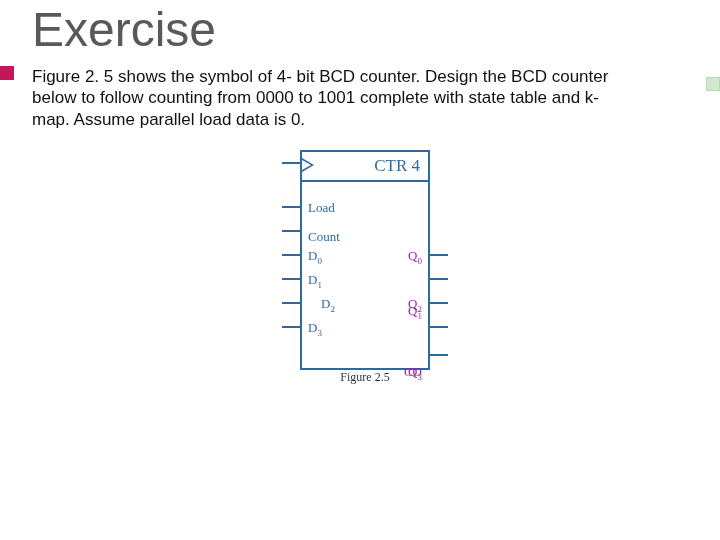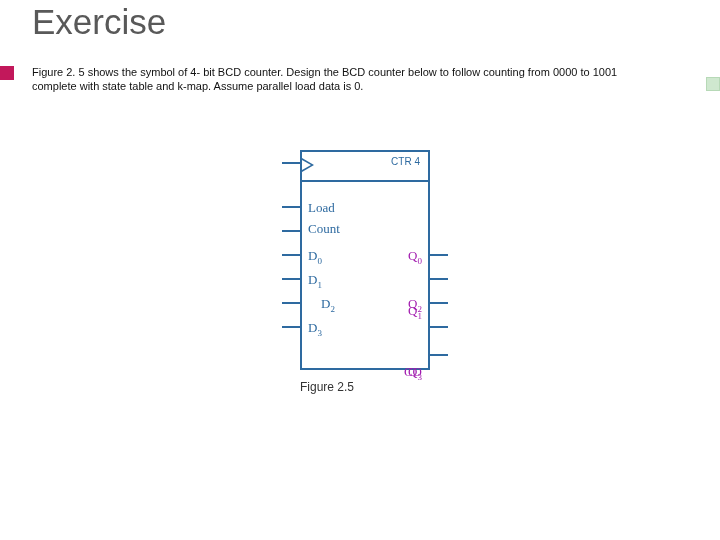--- a/index.html
+++ b/index.html
@@ -10,31 +10,31 @@
     background: #ffffff;
     font-family: Arial, Helvetica, sans-serif;
     color: #222222;
     overflow: hidden;
     position: relative;
   }
   .title {
     position: absolute;
     left: 32px;
     top: 2px;
-    font-size: 35px;
+    font-size: 48px;
     font-weight: 400;
     color: #595959;
     letter-spacing: 0px;
   }
   .body-text {
     position: absolute;
     left: 32px;
     top: 66px;
     width: 600px;
-    font-size: 11px;
+    font-size: 17px;
     line-height: 1.25;
     color: #111111;
   }
   .marker-left {
     position: absolute;
     left: 0;
     top: 66px;
     width: 14px;
     height: 14px;
     background: #c2185b;
@@ -61,23 +61,23 @@
     height: 220px;
     margin-left: 40px;
     border: 2px solid #2e6aa0;
     box-sizing: border-box;
     background: #ffffff;
   }
   .ctr-label {
     position: absolute;
     top: 4px;
     right: 8px;
-    font-size: 10px;
+    font-size: 17px;
     color: #2e6aa0;
-    font-family: Liberation Sans, sans-serif;
+    font-family: Liberation Serif, serif;
   }
   .divider {
     position: absolute;
     top: 28px;
     left: 0;
     width: 100%;
     height: 0;
     border-top: 2px solid #2e6aa0;
   }
   .pin-tri {
@@ -119,26 +119,26 @@
     right: 6px;
     font-size: 13px;
     color: #a21caf;
     font-family: "Times New Roman", serif;
   }
   .sub {
     font-size: 9px;
     vertical-align: sub;
   }
   .caption {
-    margin-top: 10px;
+    text-align: center;
     margin-left: 40px;
     width: 130px;
     font-size: 12px;
     color: #333333;
-    font-family: Liberation Sans, sans-serif;
+    font-family: Liberation Serif, serif;
   }
 </style>
 </head>
 <body>
 
 <div class="title">Exercise</div>
 
 <div class="marker-left"></div>
 <div class="marker-right"></div>
 
@@ -159,21 +159,21 @@
   <div class="lead" style="left:170px; top:152px;"></div>
   <div class="lead" style="left:170px; top:176px;"></div>
   <div class="lead" style="left:170px; top:204px;"></div>
 
   <div class="fig-box">
     <div class="ctr-label">CTR 4</div>
     <div class="divider"></div>
     <div class="pin-tri"></div>
 
     <div class="sig-left" style="top:48px;text-align:right;">Load</div>
-    <div class="sig-left" style="top:69px;">Count</div>
+    <div class="sig-left" style="top:77px;">Count</div>
     <div class="sig-left" style="top:96px;">D<span class="sub">0</span></div>
     <div class="sig-left" style="top:120px;">D<span class="sub">1</span></div>
     <div class="sig-left" style="top:144px;margin-left:13px;">D<span class="sub">2</span></div>
     <div class="sig-left" style="top:168px;">D<span class="sub">3</span></div>
 
     <div class="sig-right" style="top:96px;">Q<span class="sub">0</span></div>
     <div class="sig-right" style="top:120px;margin-top:31px;">Q<span class="sub">1</span></div>
     <div class="sig-right" style="top:144px;">Q<span class="sub">2</span></div>
     <div class="sig-right" style="top:168px;margin-top:44px;">Q<span class="sub">3</span></div>
     <div class="sig-right" style="top:212px;">CO</div>

